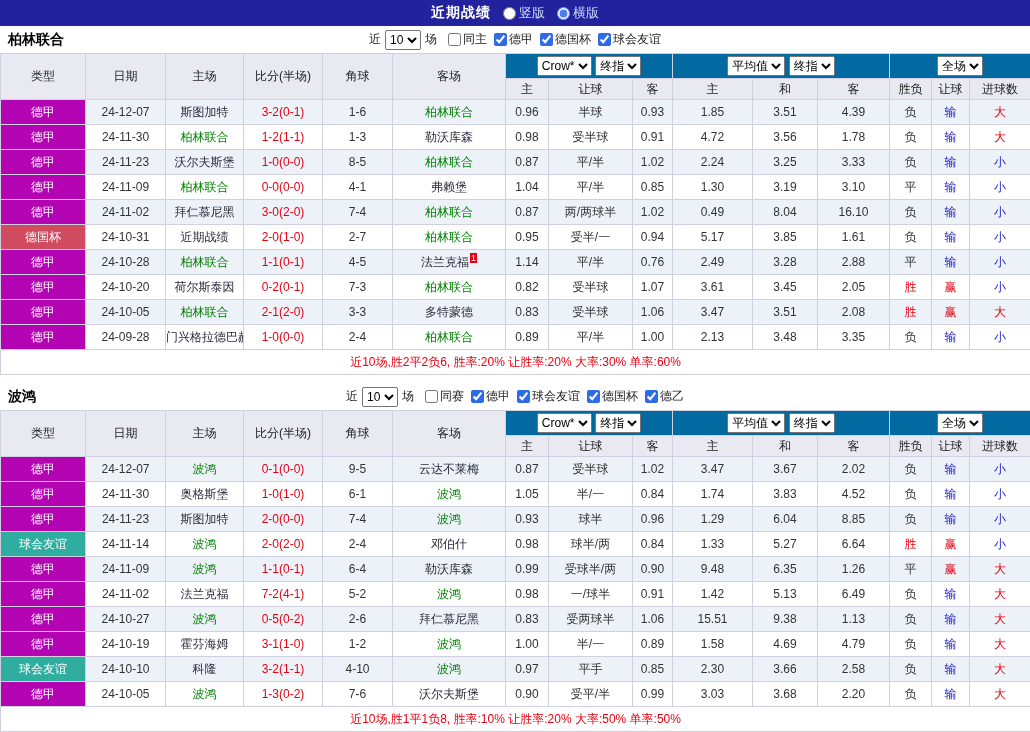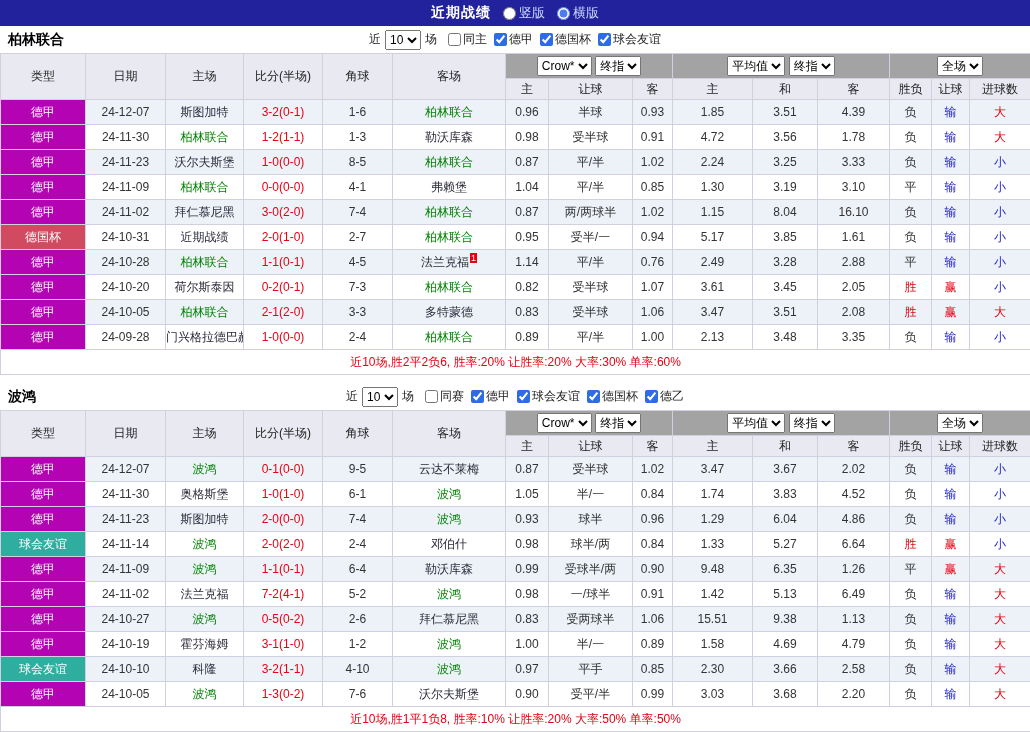--- a/index.html
+++ b/index.html
@@ -26,21 +26,21 @@
   .team-name { position:absolute; left:8px; font-size:14px; font-weight:bold; color:#000; }
   .filter-controls { display:inline-flex; align-items:center; gap:4px; }
   .filter-controls select { font-size:12px; height:20px; }
   .checkbox-group { display:inline-flex; align-items:center; }
   .checkbox-group label { display:inline-flex; align-items:center; gap:2px; cursor:pointer; }
   .checkbox-group input { margin:0 0 0 7px; width:13px; height:13px; accent-color:#2e6be6; }
 
   table { width:1030px; border-collapse:collapse; table-layout:fixed; font-size:12px; }
   th, td { border:1px solid #d0d0e0; text-align:center; padding:0; white-space:nowrap; overflow:hidden; }
   thead th { background:#e9e9f2; font-weight:normal; color:#222; }
-  .dd-row td { height:25px; background:#a3a3a3; }
+  .dd-row td { height:25px; background:#0369a1; }
   .dd-row select { font-size:12px; height:20px; }
   .hdr-row th { height:21px; }
   tbody td { height:25px; background:#fff; }
   tbody tr:nth-child(odd) td { background:#edf2f9; }
   td.team { color:#2b2b3a; }
   td.team.focus { color:#008000; }
   td.score { color:#e60012; }
   td.num { color:#333; }
   .summary td { height:25px; color:#e60012; background:#fff !important; }
   .badge { background:#e60012; color:#fff; font-size:9px; padding:0 1px; margin-left:1px; vertical-align:super; line-height:1.1; }
@@ -210,21 +210,21 @@
         <tr>
           <td class="type" style="background: rgb(179, 3, 179); color: rgb(255, 255, 255);">德甲</td>
           <td class="num">24-11-02</td>
           <td class="team">拜仁慕尼黑</td>
           <td class="score">3-0(2-0)</td>
           <td class="num">7-4</td>
           <td class="team focus">柏林联合</td>
           <td class="num">0.87</td>
           <td class="num">两/两球半</td>
           <td class="num">1.02</td>
-          <td class="num">1.15</td>
+          <td class="num">0.49</td>
           <td class="num">8.04</td>
           <td class="num">16.10</td>
           <td style="color: rgb(51, 51, 51);">负</td>
           <td style="color: rgb(36, 36, 200);">输</td>
           <td style="color: rgb(36, 36, 200);">小</td>
         </tr>
         <tr>
           <td class="type" style="background: rgb(208, 74, 96); color: rgb(255, 255, 255);">德国杯</td>
           <td class="num">24-10-31</td>
           <td class="team">近期战绩</td>
@@ -439,21 +439,21 @@
           <td class="num">24-11-23</td>
           <td class="team">斯图加特</td>
           <td class="score">2-0(0-0)</td>
           <td class="num">7-4</td>
           <td class="team focus">波鸿</td>
           <td class="num">0.93</td>
           <td class="num">球半</td>
           <td class="num">0.96</td>
           <td class="num">1.29</td>
           <td class="num">6.04</td>
-          <td class="num">4.86</td>
+          <td class="num">8.85</td>
           <td style="color: rgb(51, 51, 51);">负</td>
           <td style="color: rgb(36, 36, 200);">输</td>
           <td style="color: rgb(36, 36, 200);">小</td>
         </tr>
         <tr>
           <td class="type" style="background: rgb(47, 174, 159); color: rgb(255, 255, 255);">球会友谊</td>
           <td class="num">24-11-14</td>
           <td class="team focus">波鸿</td>
           <td class="score">2-0(2-0)</td>
           <td class="num">2-4</td>

